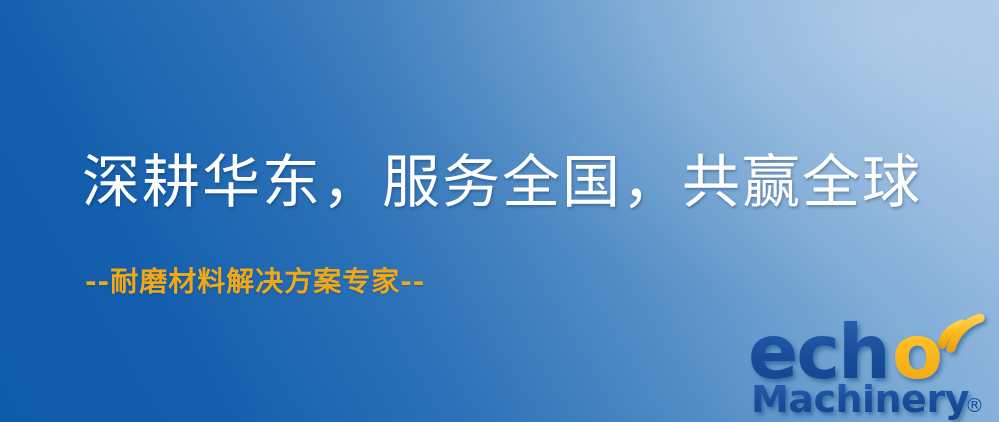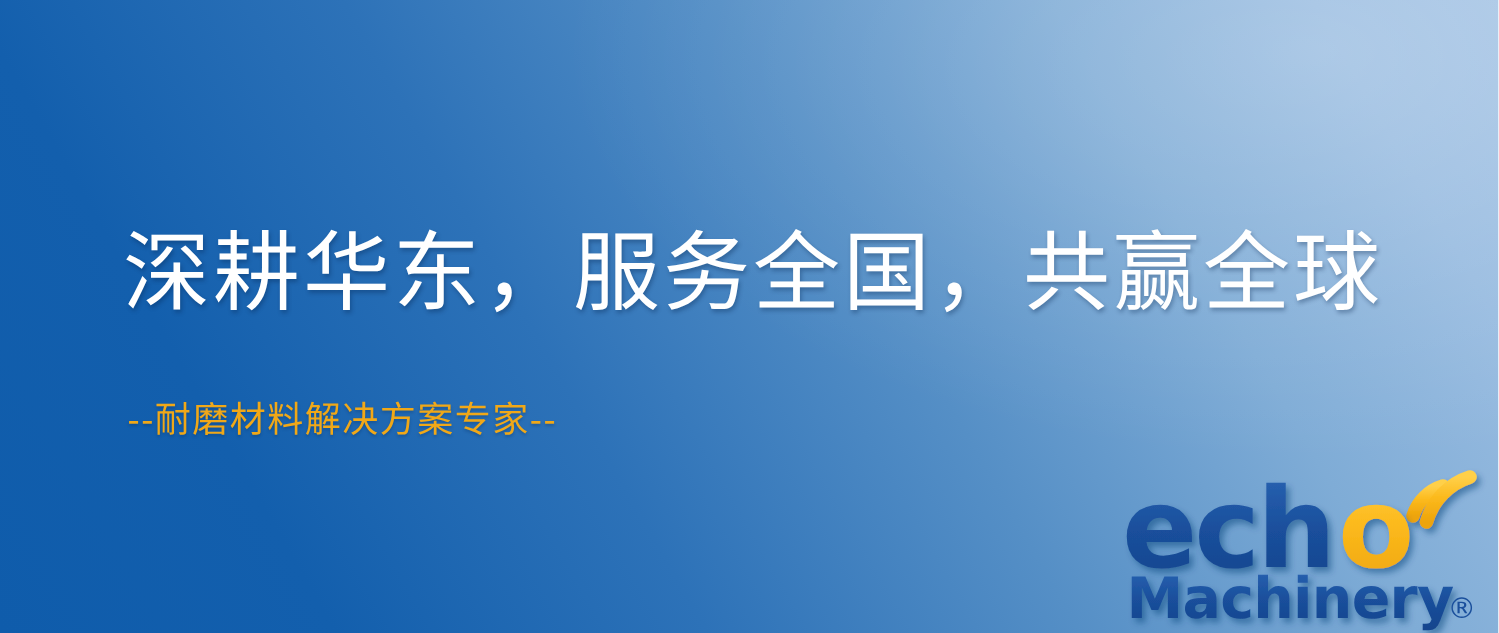--- a/index.html
+++ b/index.html
@@ -56,23 +56,23 @@
     z-index: 3;
   }
 
   
   .subtitle {
     position: absolute;
     left: 85px;
     top: 267px;
     margin: 0;
     font-family: "DejaVu Serif", "Liberation Serif", serif;
-    font-size: 24px;
+    font-size: 28px;
     line-height: 1.1;
-    font-weight: 400;
+    font-weight: 700;
     color: #f0a818;
     letter-spacing: 1px;
     white-space: nowrap;
     text-shadow: 0px 1px 2px rgba(0, 35, 80, 0.28);
     z-index: 3;
   }
 
   
   .logo {
     position: absolute;

